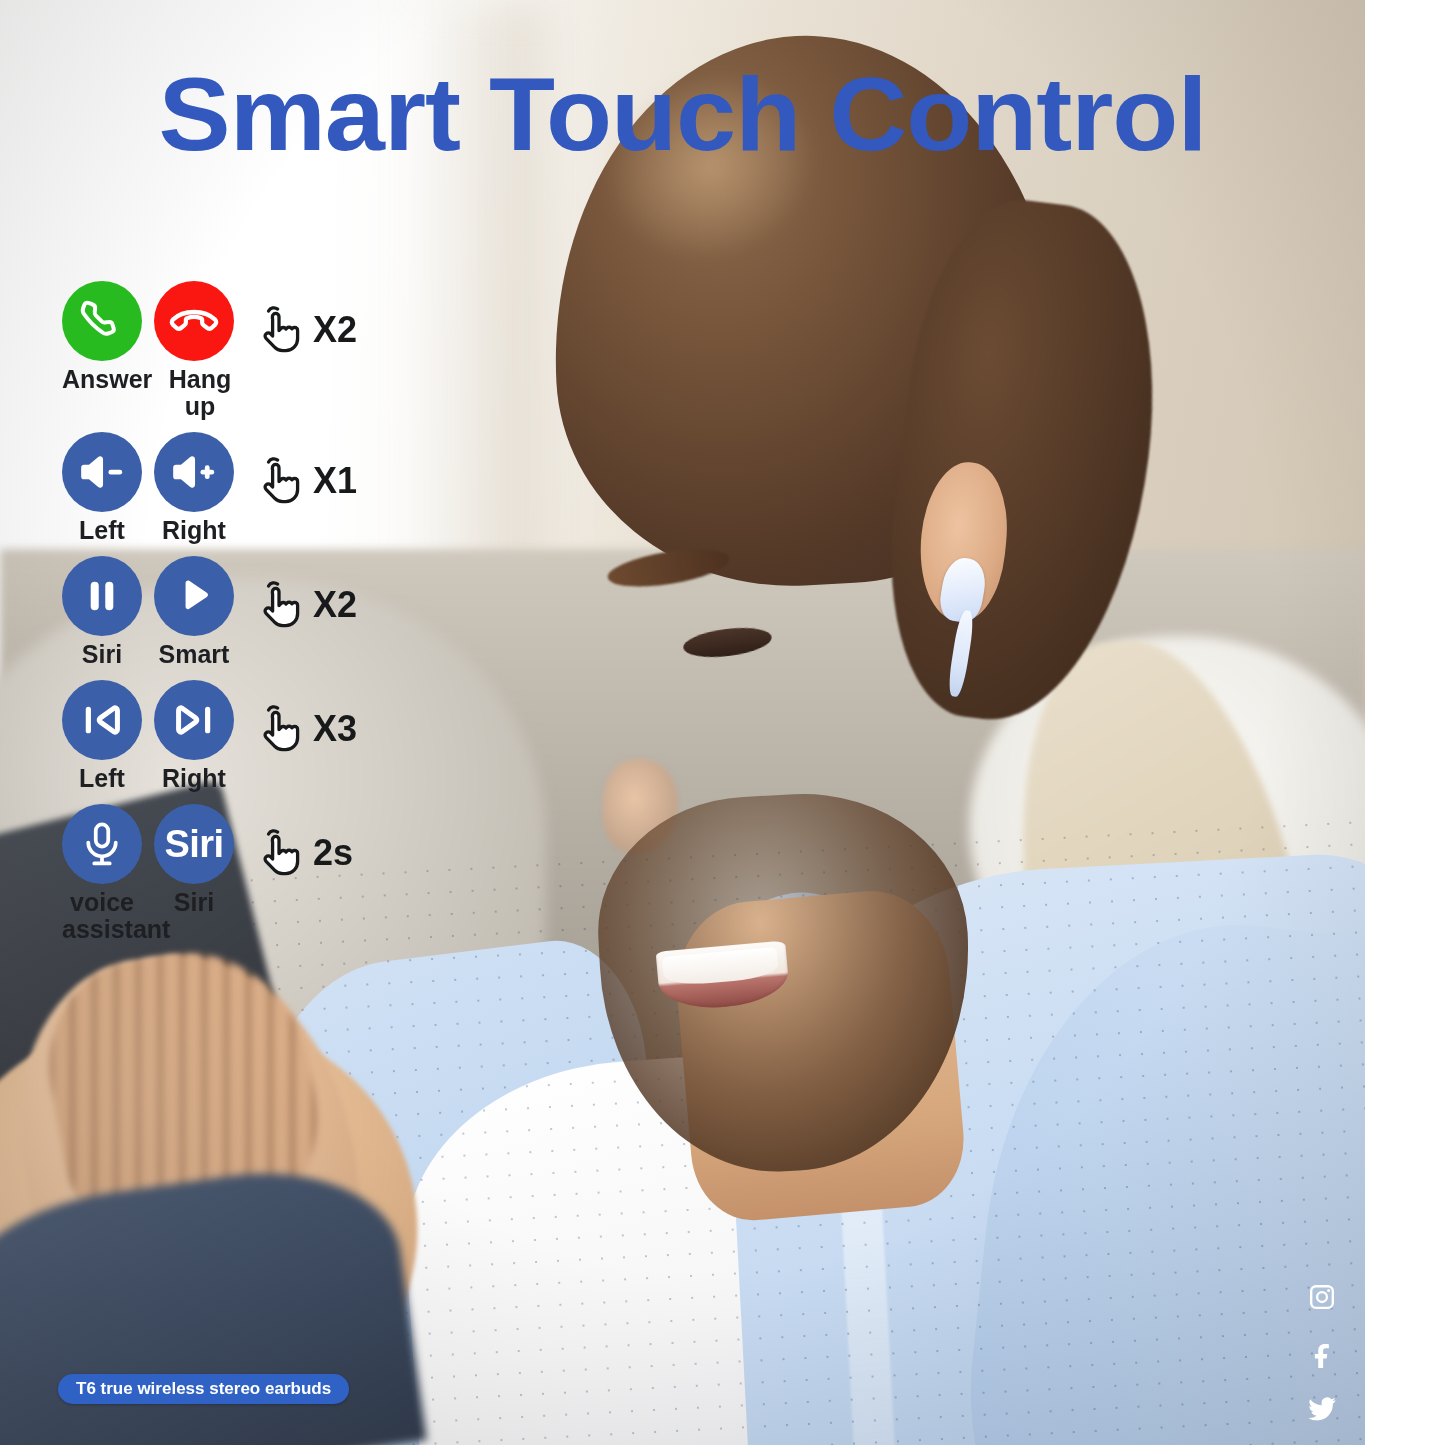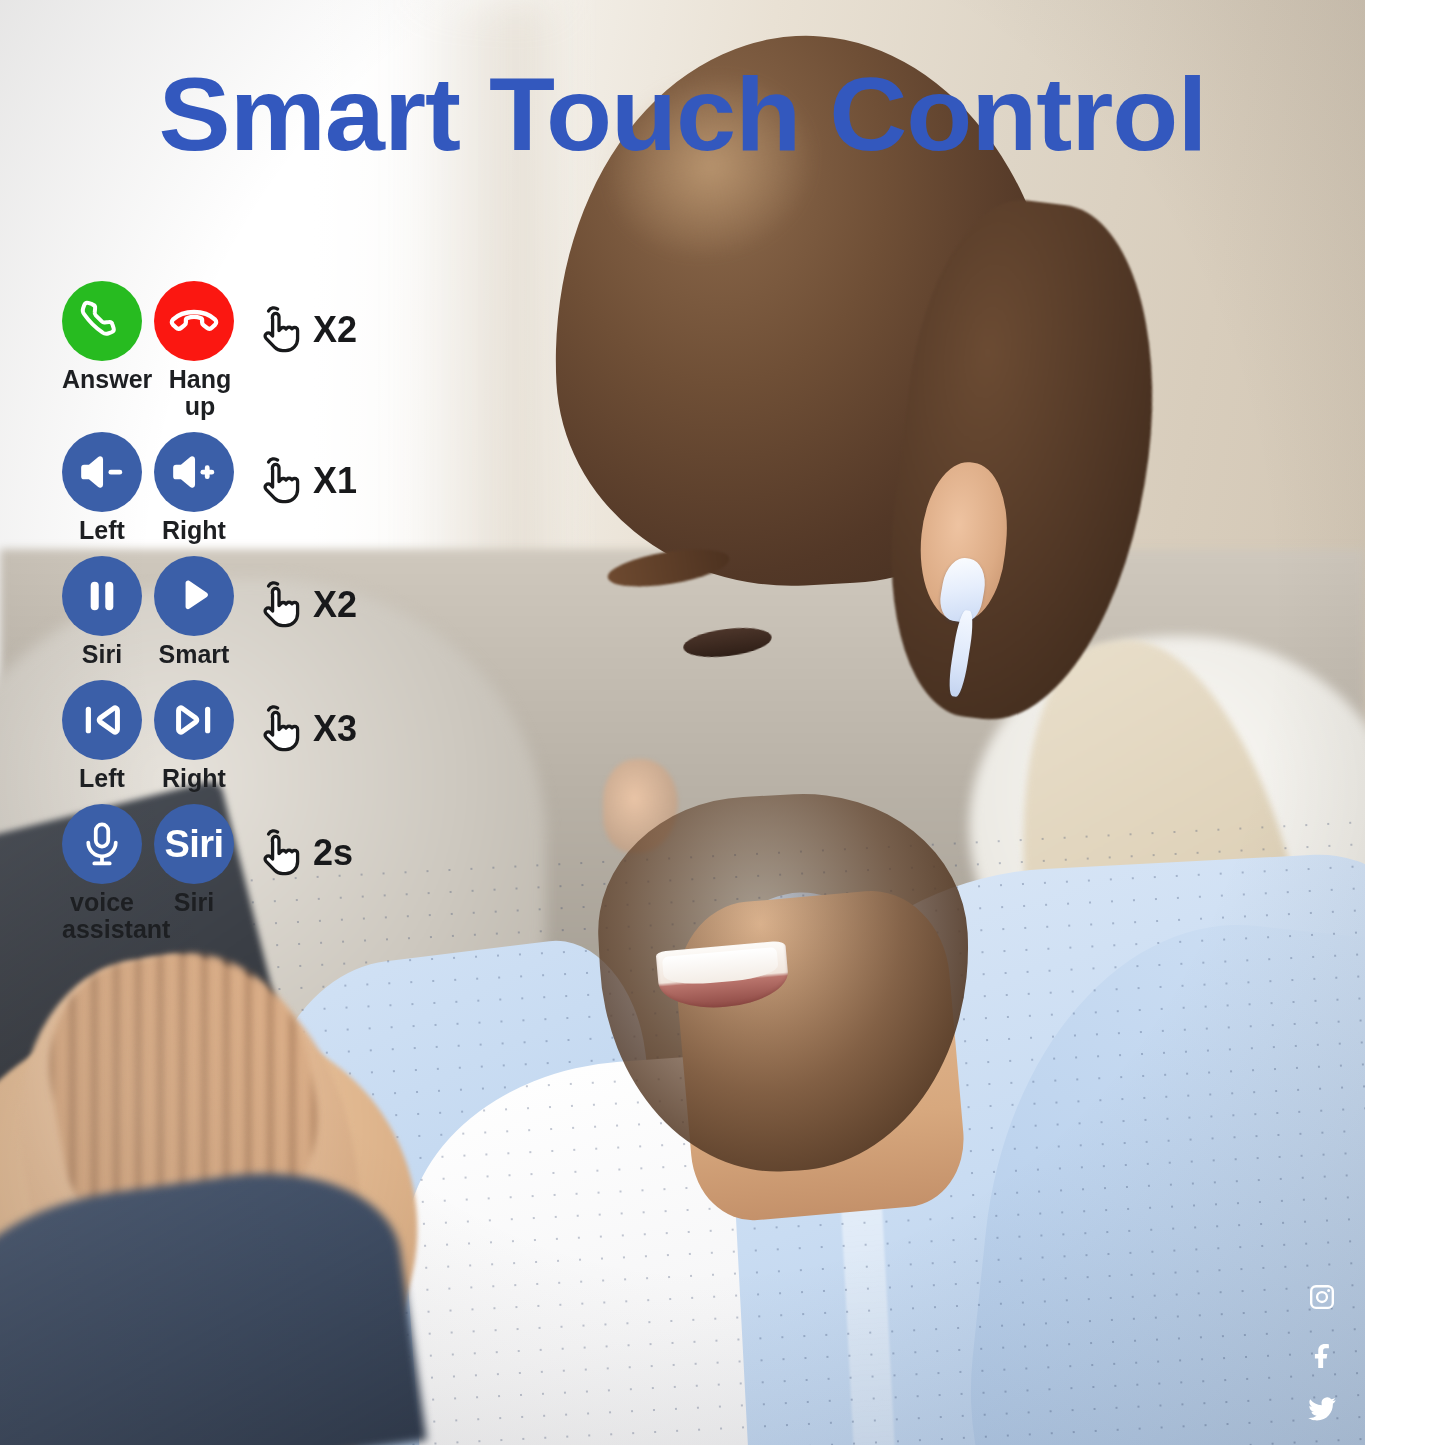--- a/index.html
+++ b/index.html
@@ -562,20 +562,23 @@
       </div>
       <div class="labels">
         <div class="label">voice assistant</div>
         <div class="label-gap"></div>
         <div class="label">Siri</div>
       </div>
     </div>
 
   </div>
 
+  <div class="product-pill">
+    <span>T6 true wireless stereo earbuds</span>
+  </div>
 
   <div class="social">
     <div class="social-icon">
       <svg width="30" height="30" viewBox="0 0 24 24">
         <path d="M7.2 2.4h9.6A4.8 4.8 0 0 1 21.6 7.2v9.6a4.8 4.8 0 0 1-4.8 4.8H7.2a4.8 4.8 0 0 1-4.8-4.8V7.2A4.8 4.8 0 0 1 7.2 2.4Zm0 1.9A2.9 2.9 0 0 0 4.3 7.2v9.6a2.9 2.9 0 0 0 2.9 2.9h9.6a2.9 2.9 0 0 0 2.9-2.9V7.2a2.9 2.9 0 0 0-2.9-2.9Z"></path>
         <path d="M12 7.1a4.9 4.9 0 1 1 0 9.8 4.9 4.9 0 0 1 0-9.8Zm0 1.9a3 3 0 1 0 0 6 3 3 0 0 0 0-6Z"></path>
         <circle cx="17.3" cy="6.8" r="1.2"></circle>
       </svg>
     </div>
     <div class="social-icon">

